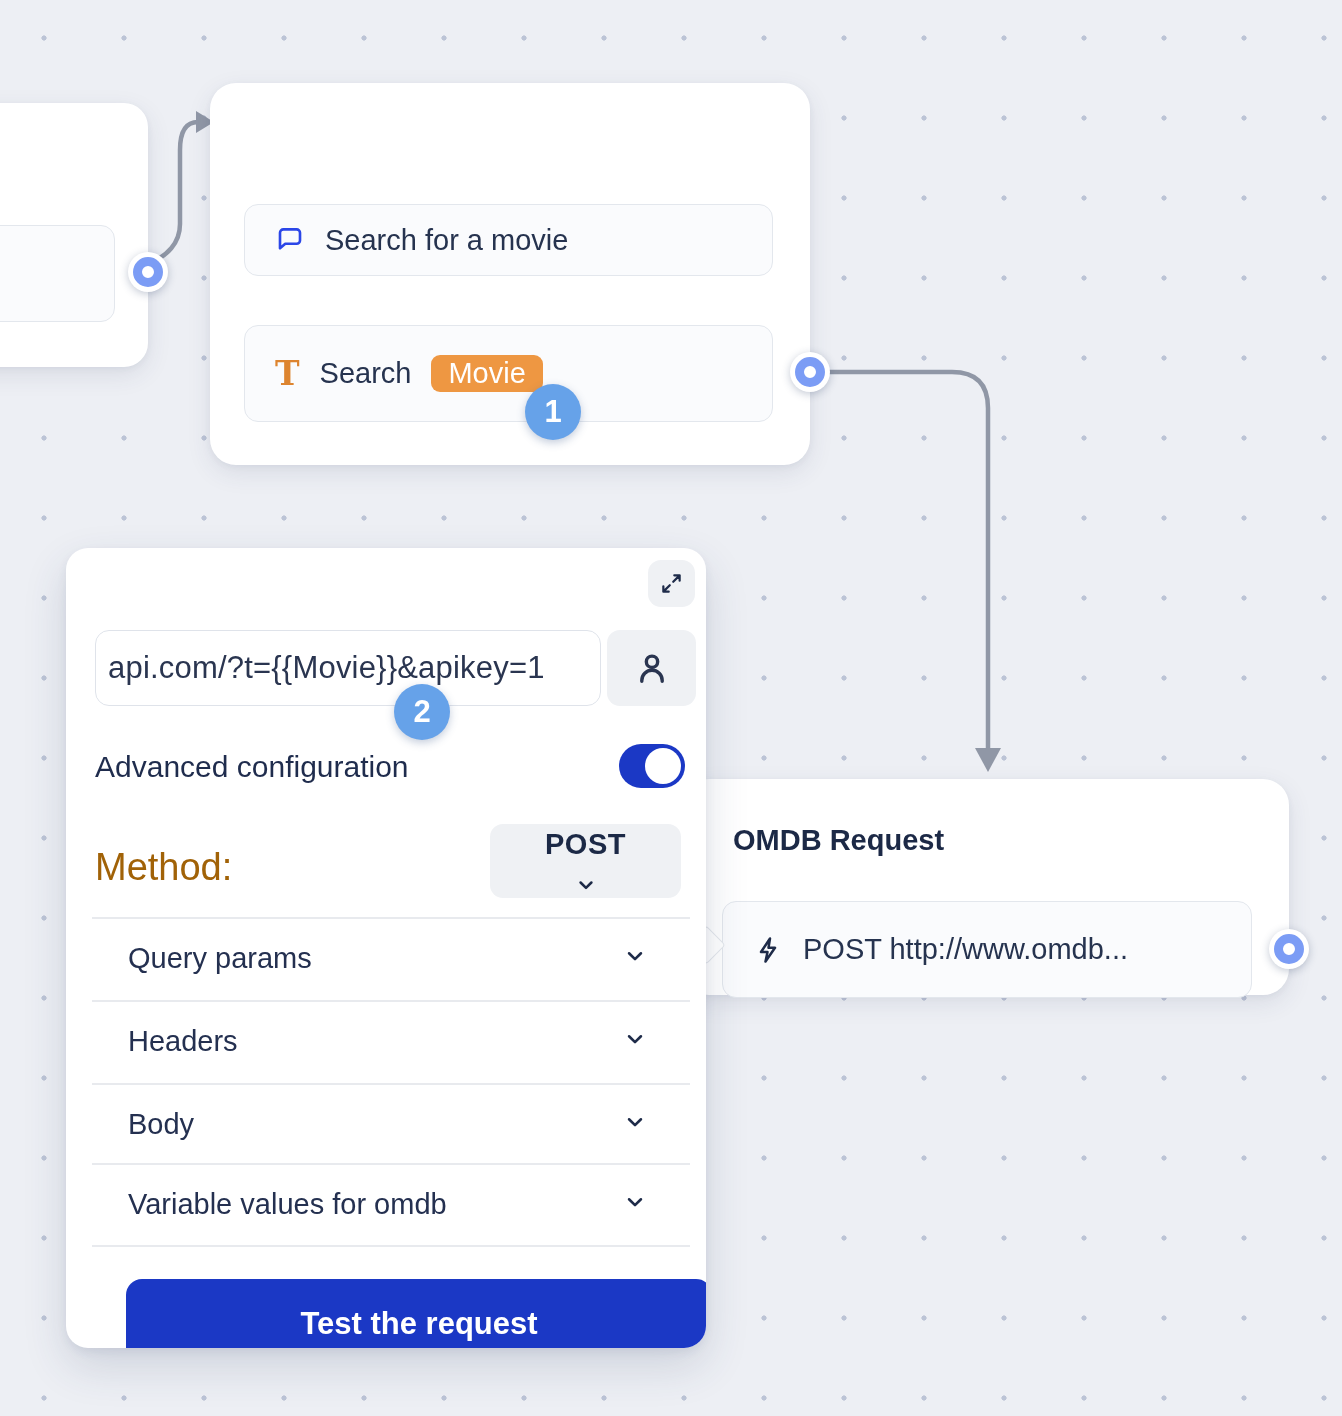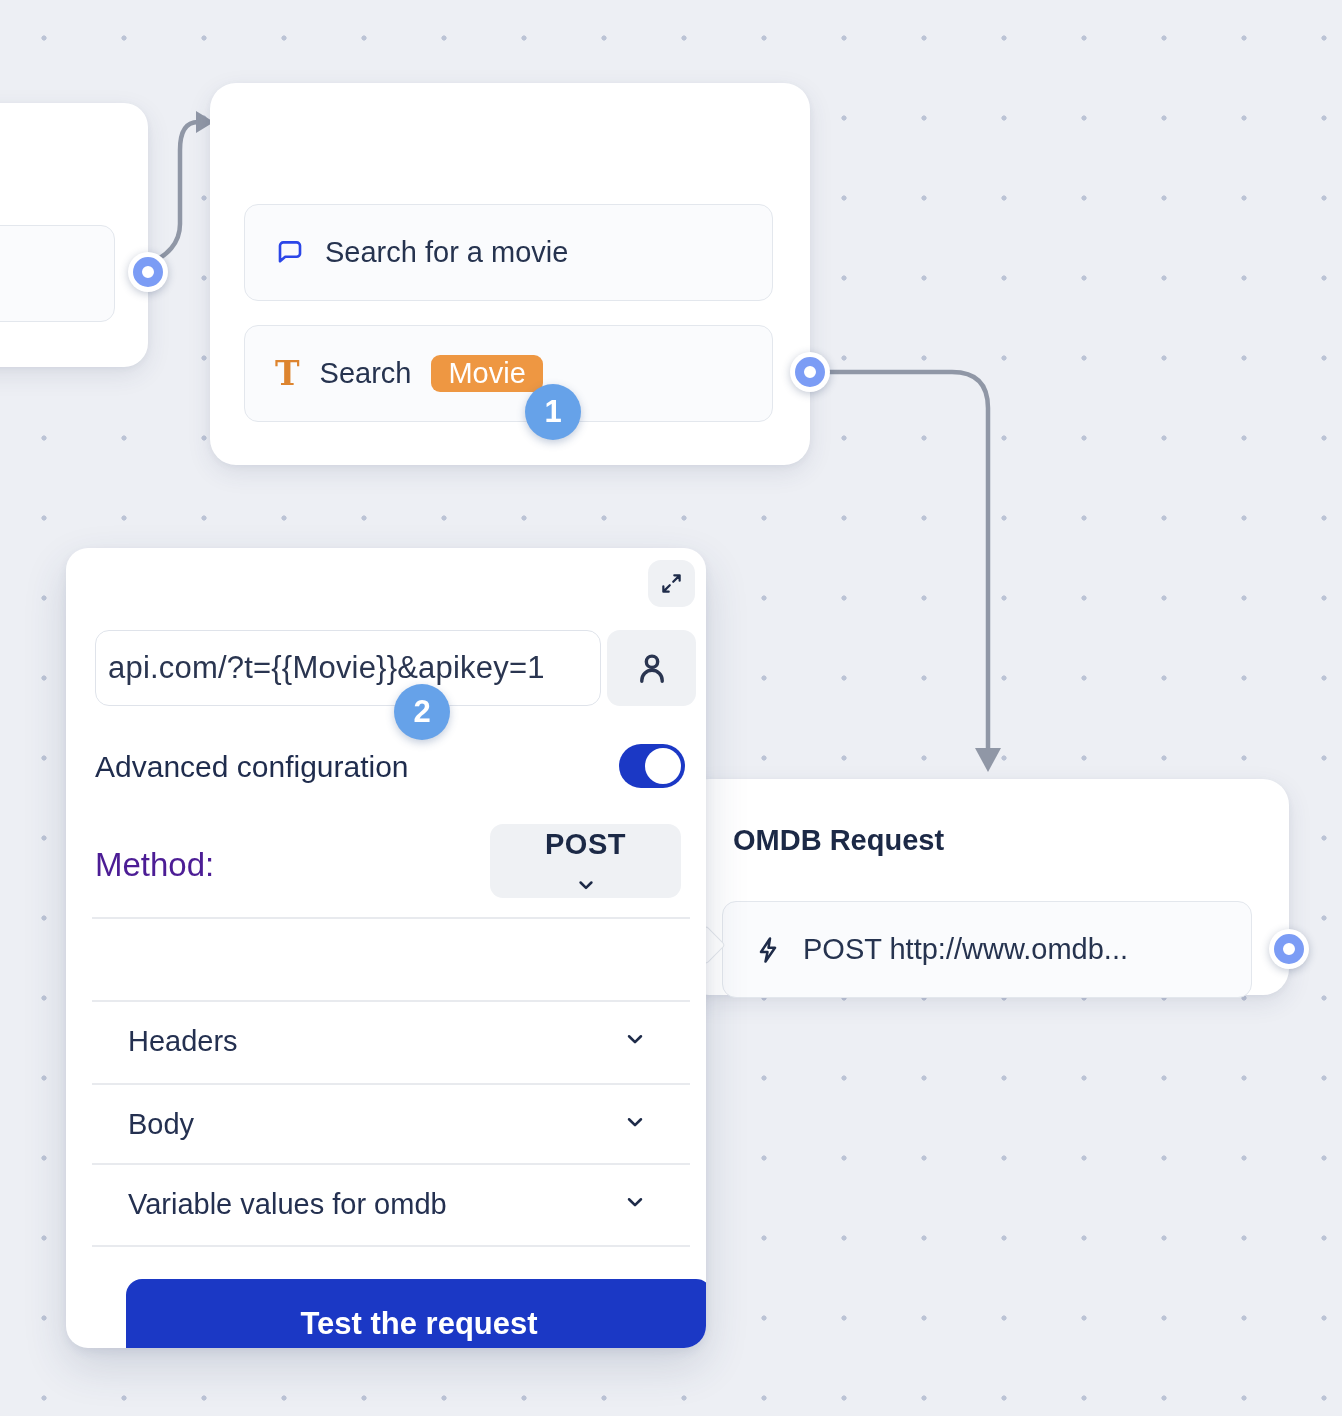--- a/index.html
+++ b/index.html
@@ -56,21 +56,21 @@
   .person-btn { left:541px; top:82px; width:89px; height:76px; }
   .url-input {
     position:absolute; left:29px; top:82px; width:506px; height:76px; background:#fff;
     border:1.5px solid #dfe3ea; border-radius:14px; display:flex; align-items:center;
     padding-left:26px; overflow:hidden;
   }
   .url-text { font-size:31px; letter-spacing:.2px; color:#2a3550; white-space:nowrap; margin-left:-14px; }
   .adv-label { position:absolute; left:29px; top:202px; font-size:30px; color:#1f2c4d; }
   .toggle { position:absolute; left:553px; top:196px; width:66px; height:44px; border-radius:22px; background:#1b38c5; }
   .toggle-knob { position:absolute; right:4px; top:4px; width:36px; height:36px; border-radius:50%; background:#fff; }
-  .method-label { position:absolute; left:29px; top:298px; font-size:33px; color:#4c1d95; }
+  .method-label { position:absolute; left:29px; top:298px; font-size:38px; color:#a16207; }
   .method-btn {
     position:absolute; left:424px; top:276px; width:191px; height:74px; background:#eff1f4;
     border-radius:13px; display:flex; align-items:center; justify-content:center; gap:14px;flex-direction:column;
   }
   .method-value { font-size:29px; font-weight:700; color:#1c2946; letter-spacing:.5px; }
   .divider { position:absolute; left:26px; width:598px; height:1.5px; background:#e8eaee; }
   .section-row { position:absolute; left:26px; width:598px; height:80px; display:flex; align-items:center; }
   .section-label { position:absolute; left:36px; font-size:29px; color:#243050; white-space:nowrap; }
   .section-chev { position:absolute; right:44px; }
   .test-btn {
@@ -94,21 +94,21 @@
       <polygon points="975,748 1001,748 988,772"></polygon>
     </g>
   </svg>
 
   <div class="node-card" style="left:-62px; top:103px; width:210px; height:264px; border-radius:24px;">
     <div class="node-item" style="left:-20px; top:122px; width:197px; height:97px;"></div>
   </div>
 
   <div class="node-card" style="left:210px; top:83px; width:600px; height:382px;">
     <div class="node-title" style="left:36px; top:128px;">Movie search</div>
-    <div class="node-item" style="left:34px; top:121px; width:529px; height:97px;">
+    <div class="node-item" style="left:34px; top:121px; width:529px; height:72px;">
       <span class="icon">
         <svg width="30" height="30" viewBox="0 0 24 24" fill="none" stroke="#2b46e8" stroke-width="2.1" stroke-linejoin="round">
           <path d="M4 18.6V6.2a2.7 2.7 0 0 1 2.7-2.7h10.6A2.7 2.7 0 0 1 20 6.2v6.1a2.7 2.7 0 0 1-2.7 2.7H8.2L4 18.6z"></path>
         </svg>
       </span>
       <span class="node-item-label">Search for a movie</span>
     </div>
     <div class="node-item" style="left:34px; top:242px; width:529px; height:97px;">
       <span class="icon t-icon">T</span>
       <span class="node-item-label">Search</span>
@@ -154,20 +154,28 @@
 
     <div class="method-label">Method:</div>
     <div class="method-btn">
       <span class="method-value">POST</span>
       <svg width="20" height="20" viewBox="0 0 24 24" fill="none" stroke="#1c2946" stroke-width="3" stroke-linecap="round" stroke-linejoin="round">
         <path d="M5.5 9 12 15.5 18.5 9"></path>
       </svg>
     </div>
 
     <div class="divider" style="top:369px;"></div>
+    <div class="section-row" style="top:370px;">
+      <span class="section-label">Query params</span>
+      <span class="section-chev">
+        <svg width="22" height="22" viewBox="0 0 24 24" fill="none" stroke="#1e2b49" stroke-width="2.8" stroke-linecap="round" stroke-linejoin="round">
+            <path d="M5.5 9 12 15.5 18.5 9"></path>
+          </svg>
+      </span>
+    </div>
     <div class="divider" style="top:452px;"></div>
     <div class="section-row" style="top:453px;">
       <span class="section-label">Headers</span>
       <span class="section-chev">
         <svg width="22" height="22" viewBox="0 0 24 24" fill="none" stroke="#1e2b49" stroke-width="2.8" stroke-linecap="round" stroke-linejoin="round">
             <path d="M5.5 9 12 15.5 18.5 9"></path>
           </svg>
       </span>
     </div>
     <div class="divider" style="top:535px;"></div>

